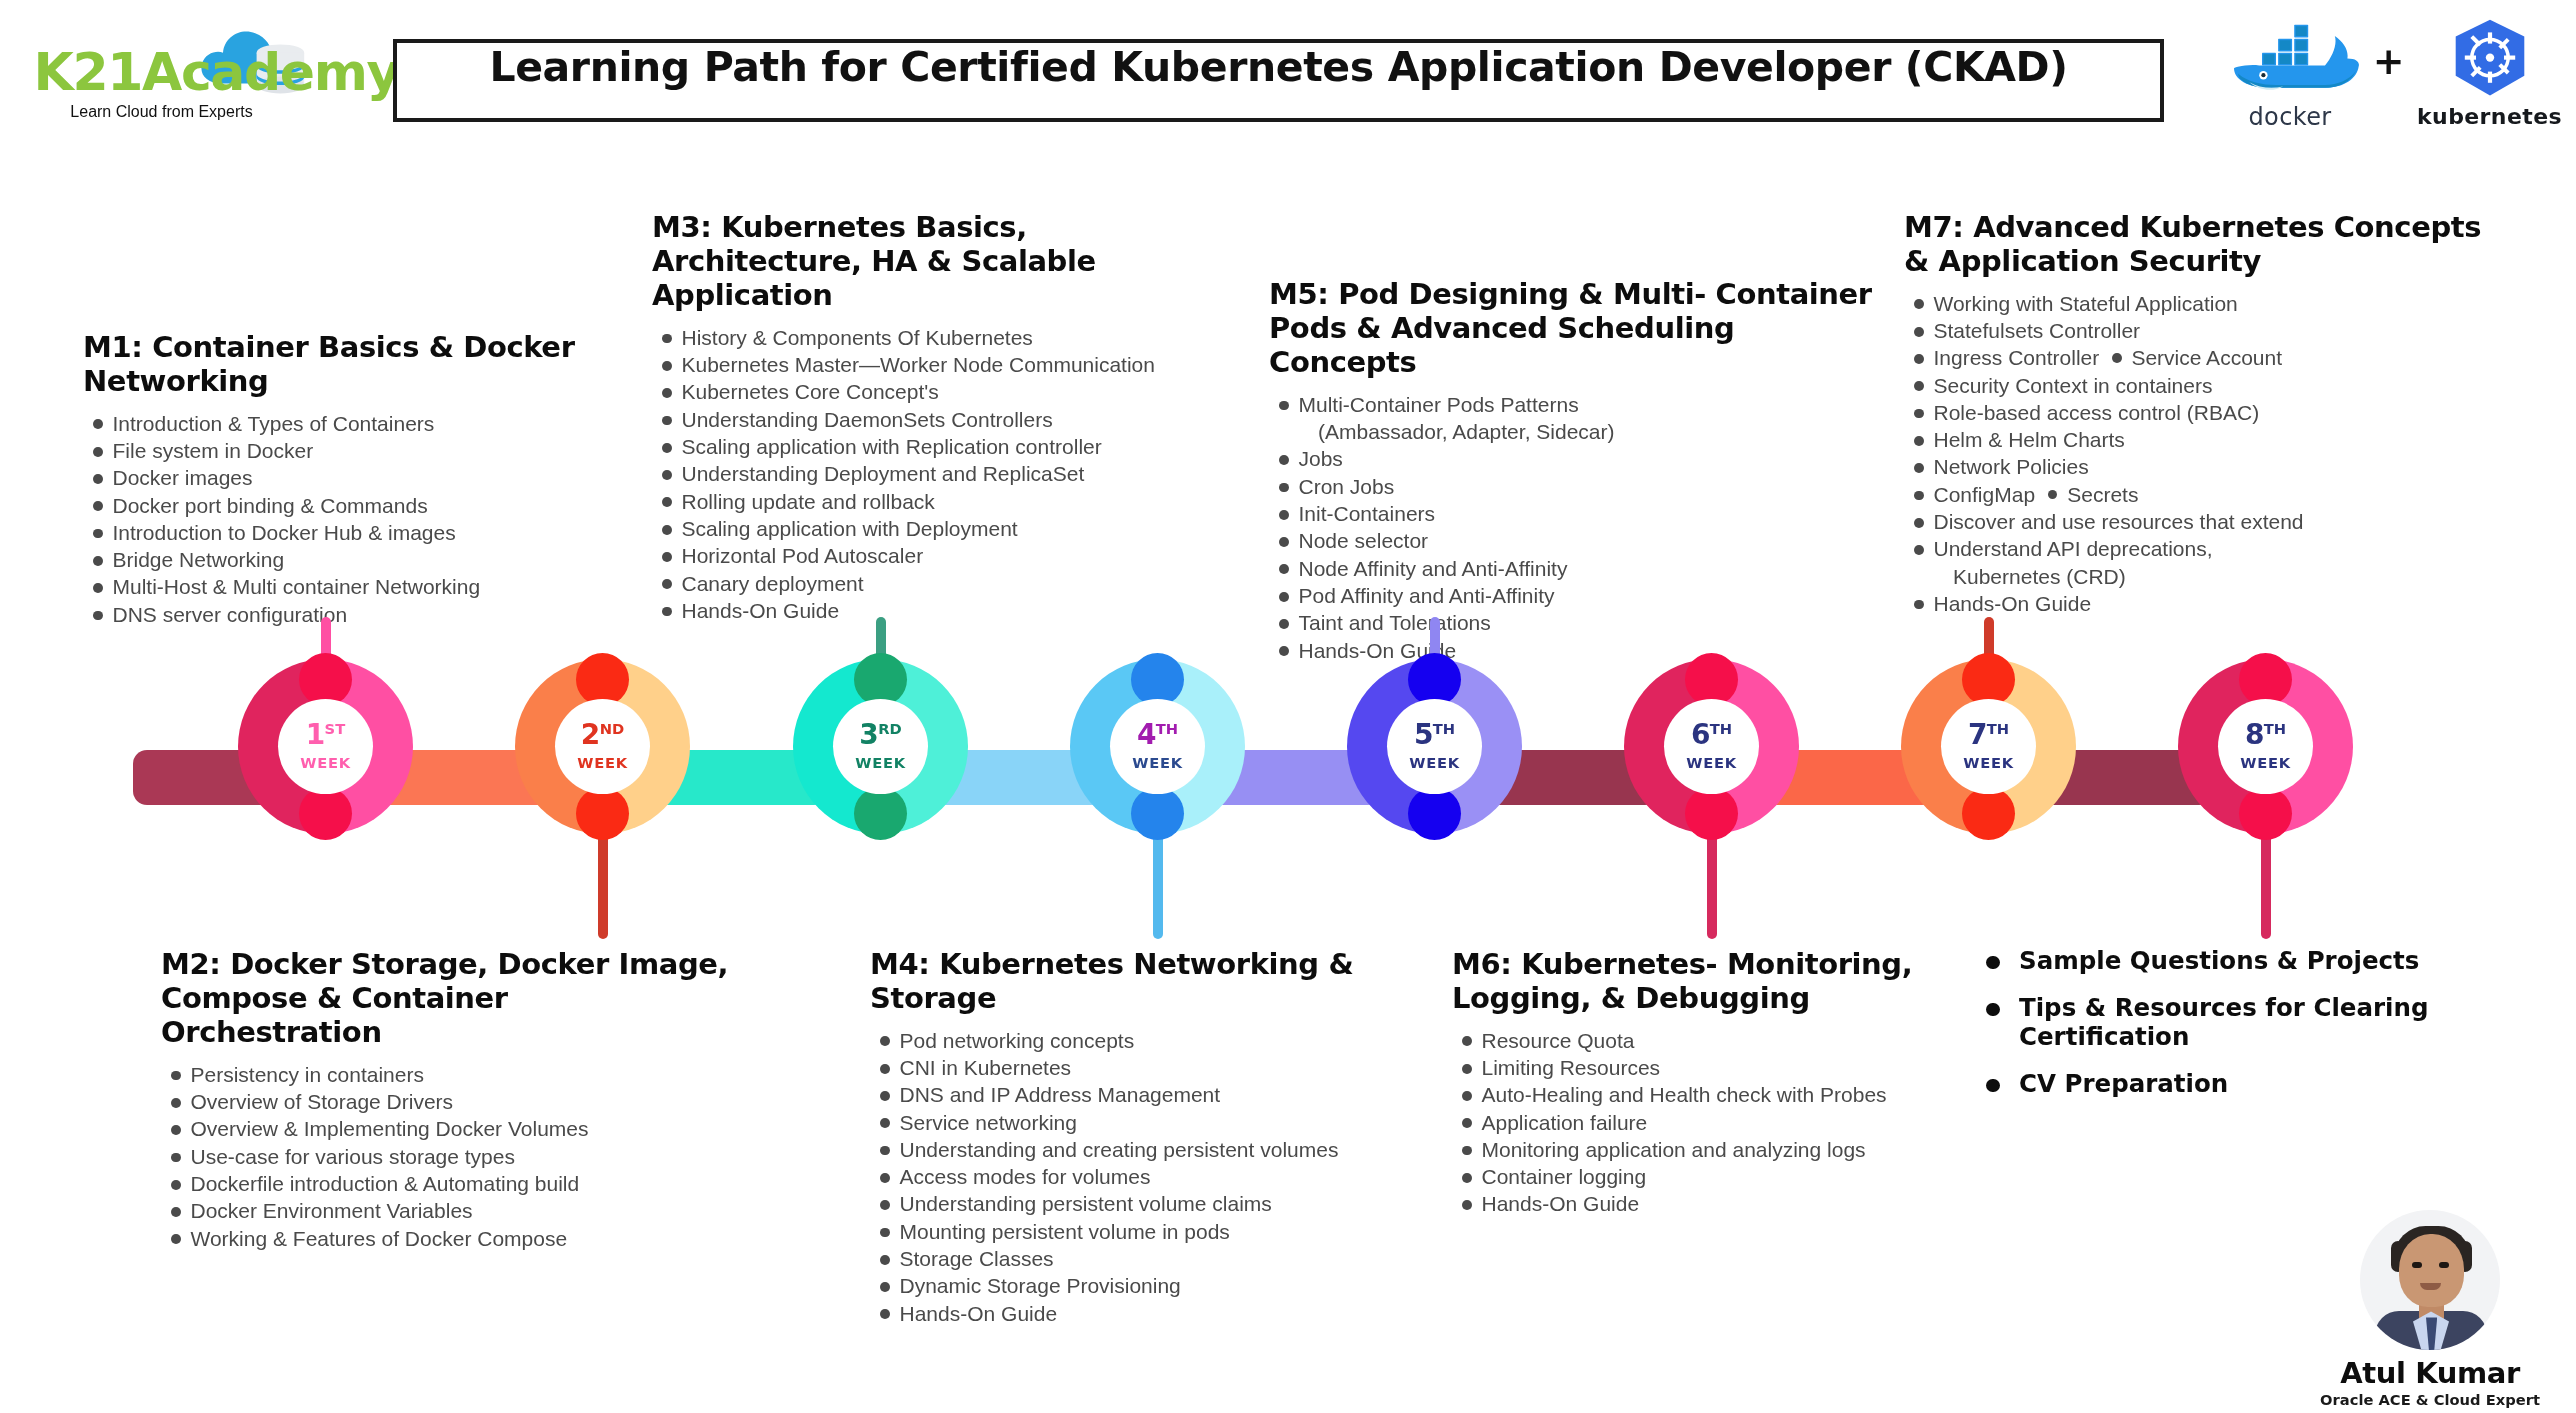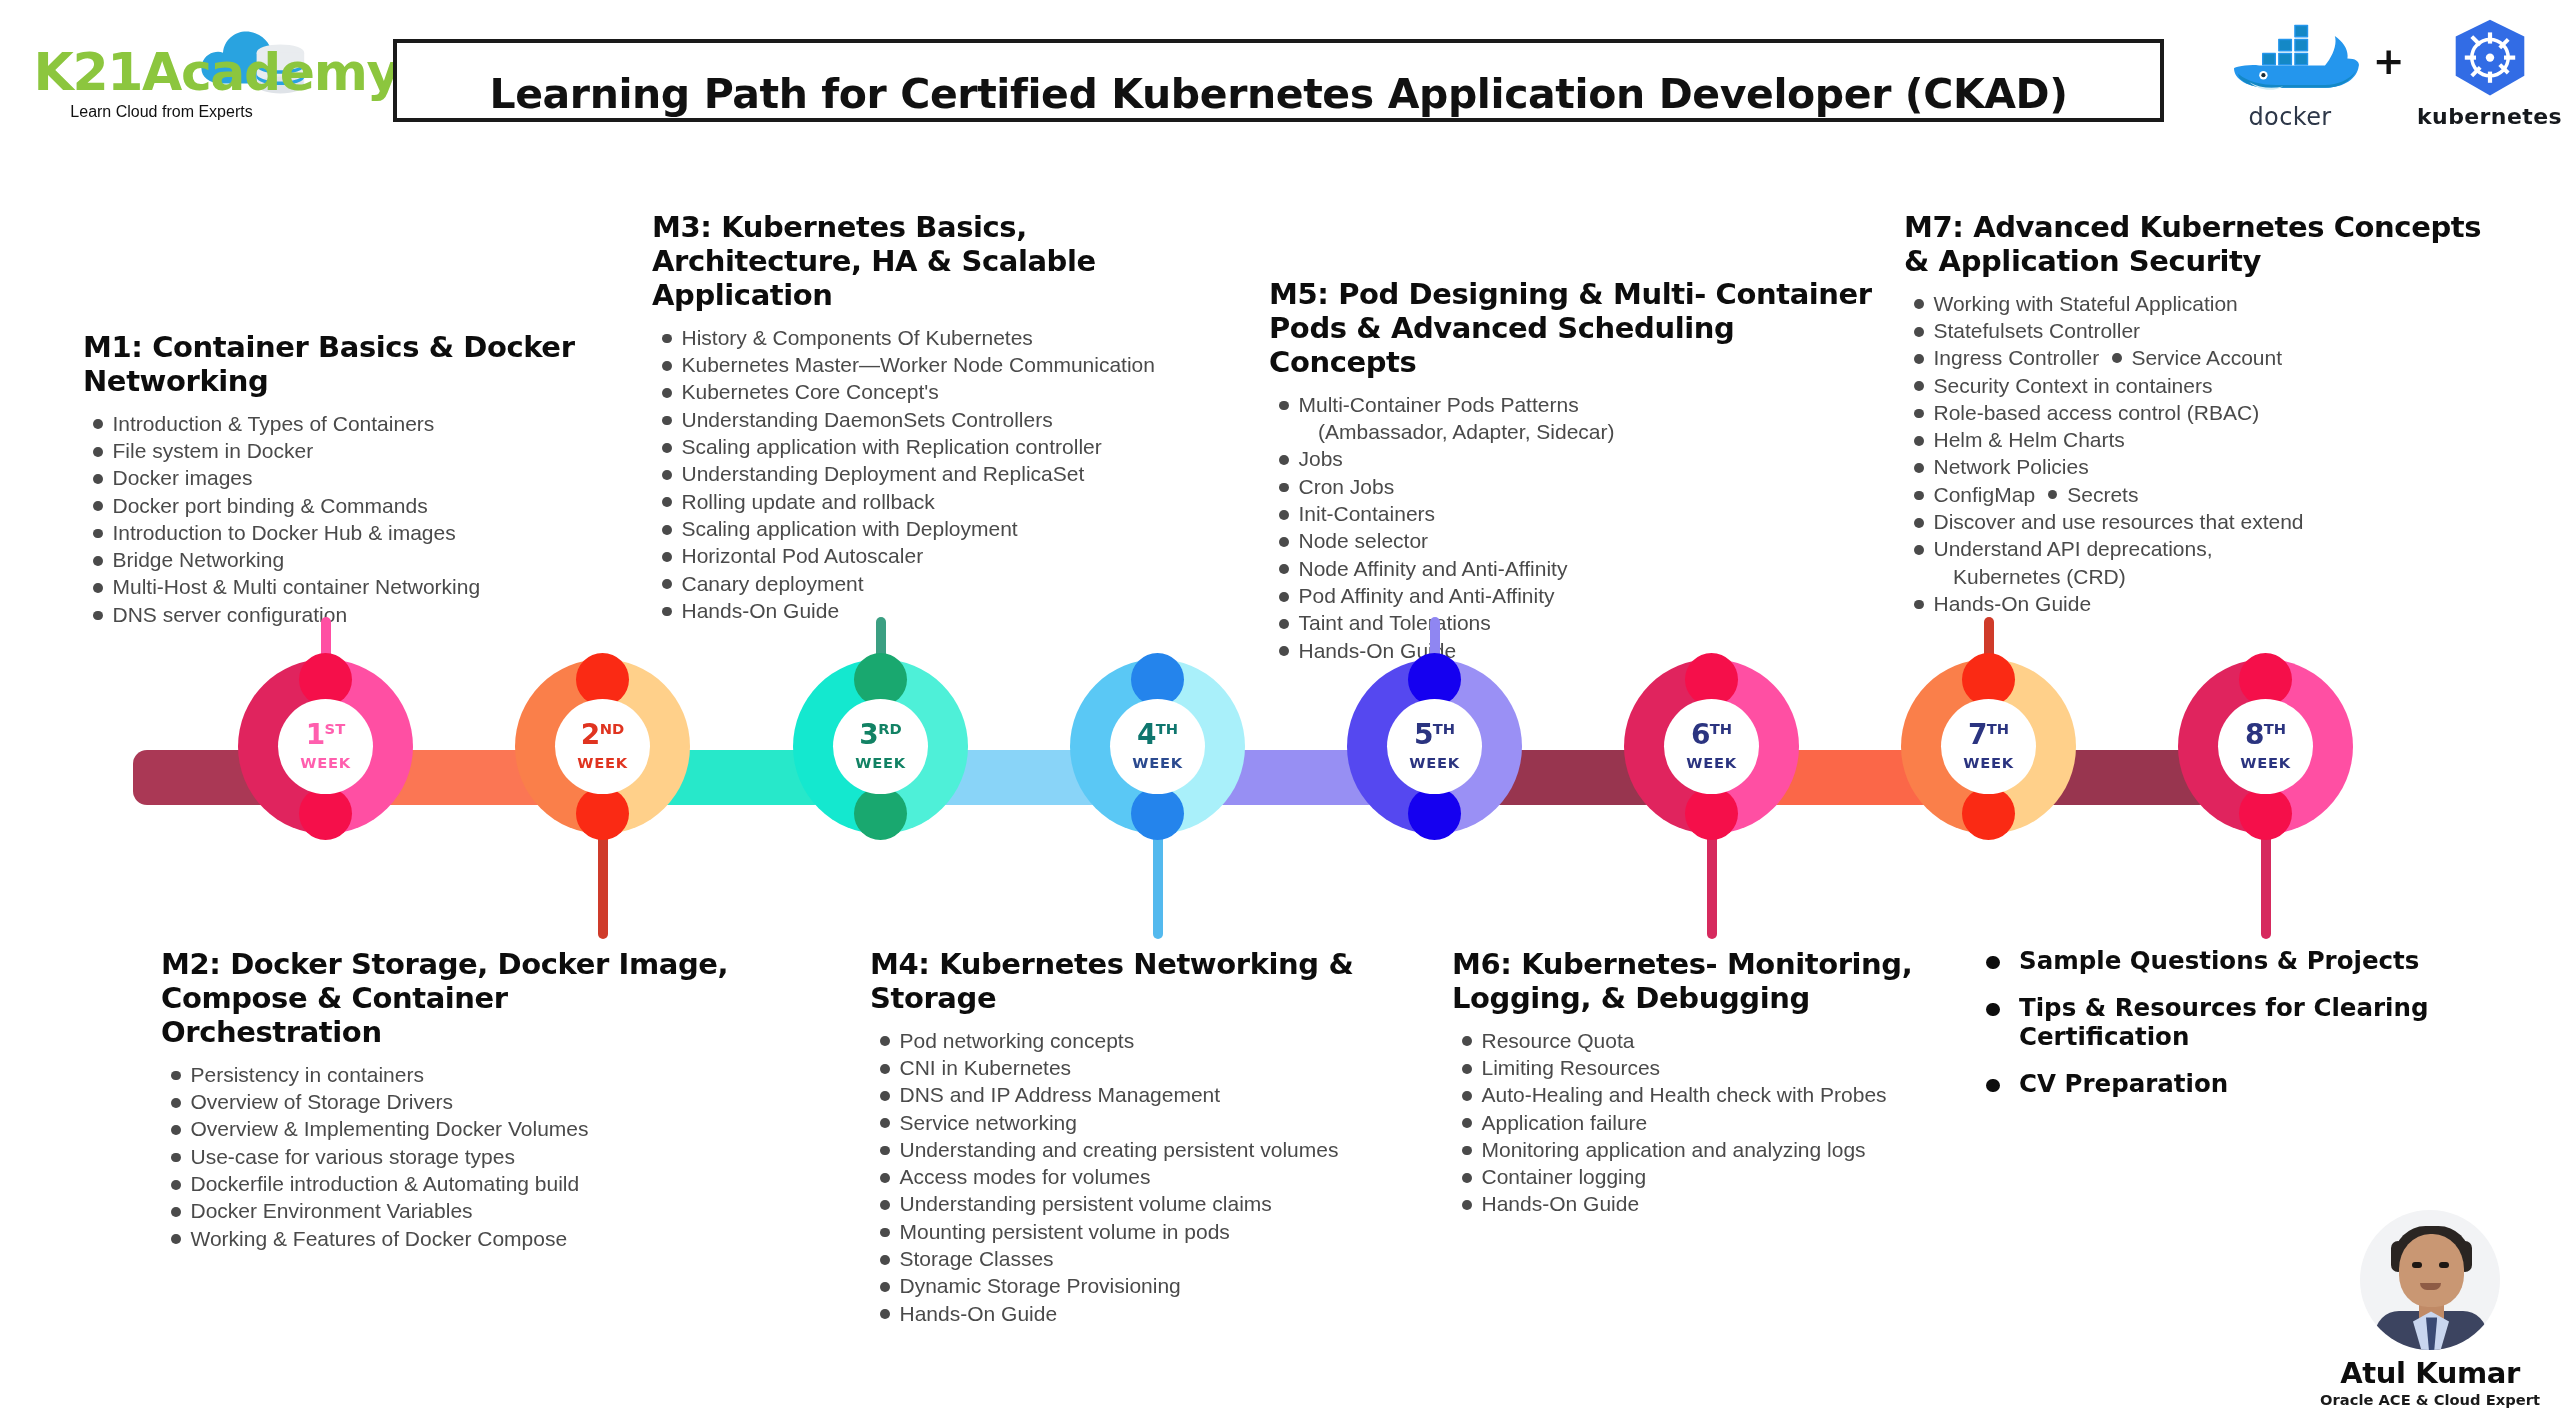--- a/index.html
+++ b/index.html
@@ -23,21 +23,21 @@
   .logo-tag {
     font-family: "Liberation Sans", sans-serif;
     font-size: 16px; color: #111; text-align: center;
     width: 309px; position: absolute; top: 90px; left: -12.6px;
   }
 
   .title-box {
     position: absolute; left: 393px; top: 39px;
     width: 1771px; height: 83px;
     border: 4.9px solid #1a1a1a; background: #fff;
-    display: flex; align-items: flex-end; justify-content: center;
+    display: flex; align-items: flex-start; justify-content: center;
   }
   .title-box h1 {
     font-family: "DejaVu Sans", sans-serif;
     font-size: 41px; font-weight: 700; color: #111;
     letter-spacing: -0.4px; white-space: nowrap;
   }
 
   .brand-logos { position: absolute; right: 14px; top: 15.4px; display: flex; align-items: center; gap: 12.6px; }
   .brand { text-align: center; }
   .brand-name {
@@ -330,21 +330,21 @@
           <div class="wk-lbl" style="color:#128264">WEEK</div>
         </div>
       </div>
     <div class="node" style="left:1070px;" id="n3">
         <div class="stem" style="background:#53b9ee;bottom:-105px;height:133px;"></div>
         <div class="ring-left" style="background:#5ac8f5"></div>
         <div class="ring-right" style="background:#a9f0fa"></div>
         <div class="dot-t" style="background:#2484ec"></div>
         <div class="dot-b" style="background:#2484ec"></div>
         <div class="inner">
-          <div class="wk-num" style="color:#0f766e">4<sup>TH</sup></div>
+          <div class="wk-num" style="color:#a21caf">4<sup>TH</sup></div>
           <div class="wk-lbl" style="color:#2b4a8f">WEEK</div>
         </div>
       </div>
     <div class="node" style="left:1347px;" id="n4">
         <div class="stem" style="background:#8f86f2;top:-42px;height:70px;"></div>
         <div class="ring-left" style="background:#5548f0"></div>
         <div class="ring-right" style="background:#9a90f5"></div>
         <div class="dot-t" style="background:#1500f0"></div>
         <div class="dot-b" style="background:#1500f0"></div>
         <div class="inner">

